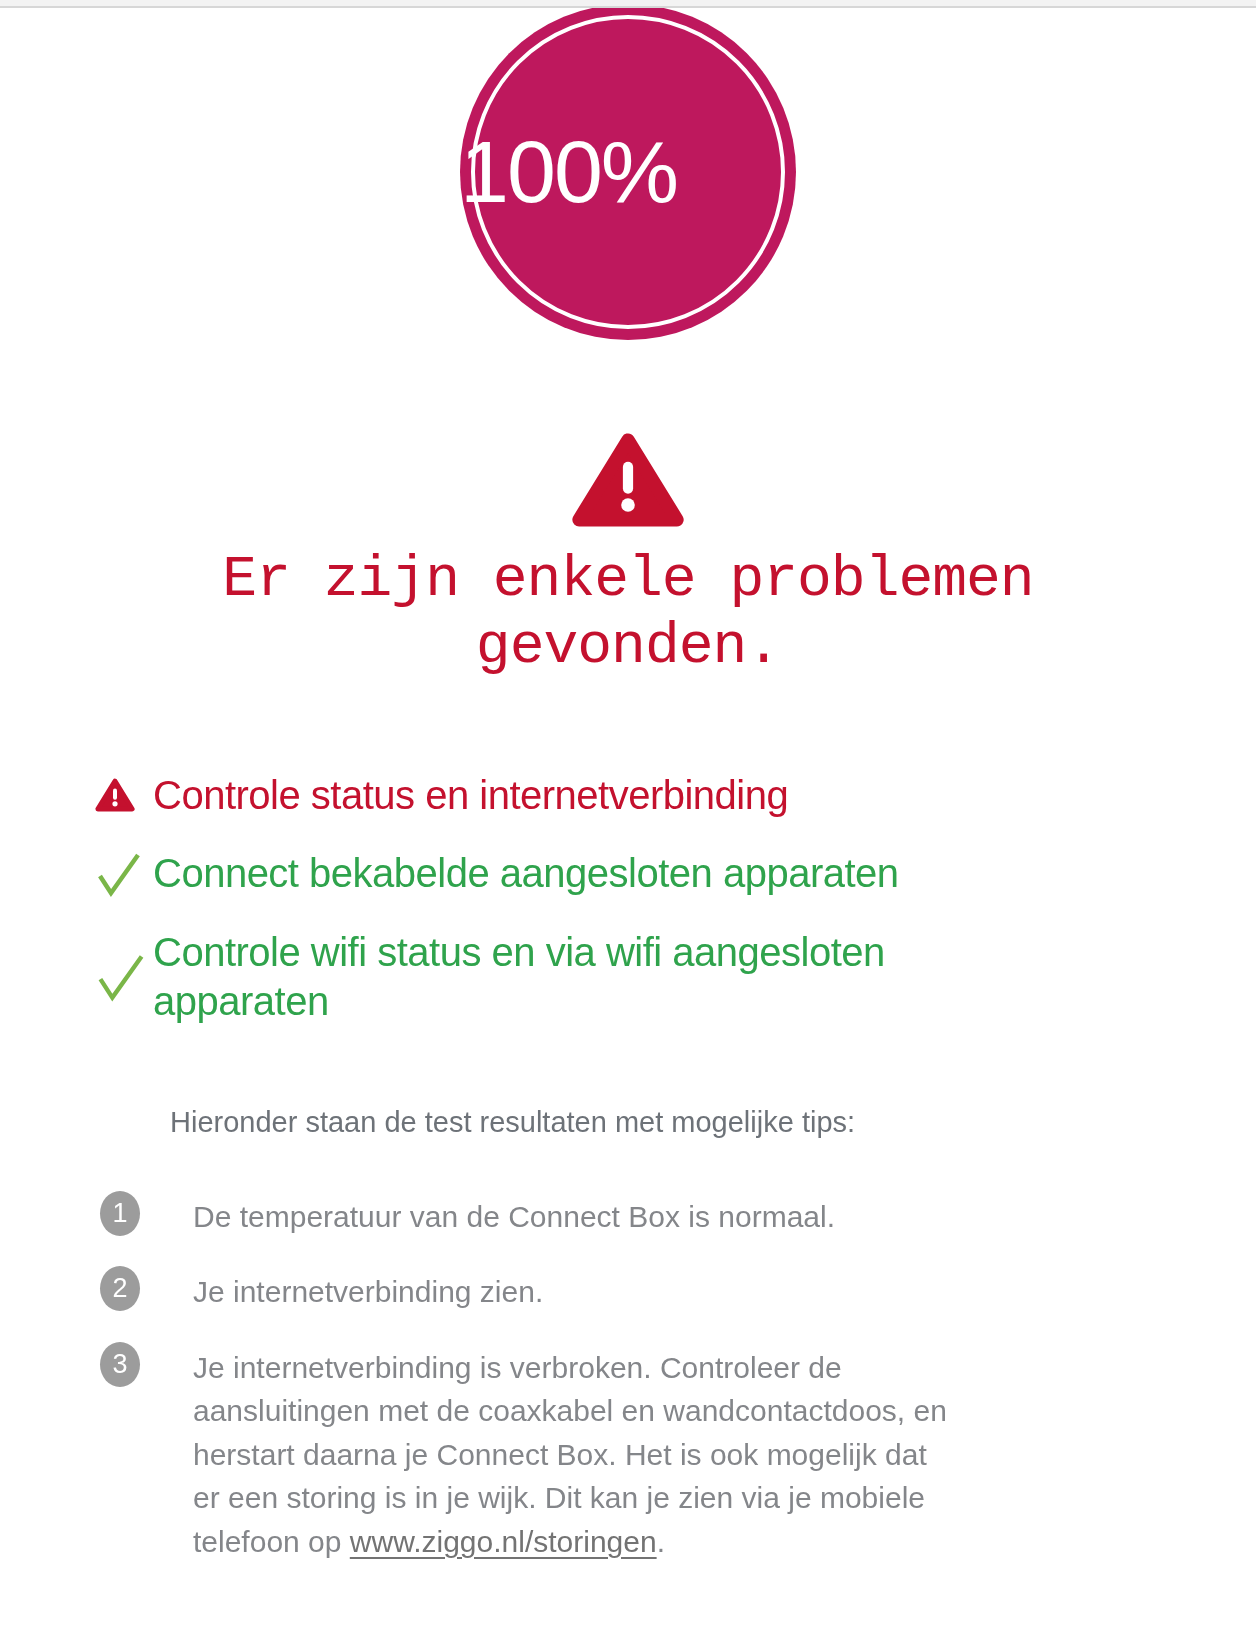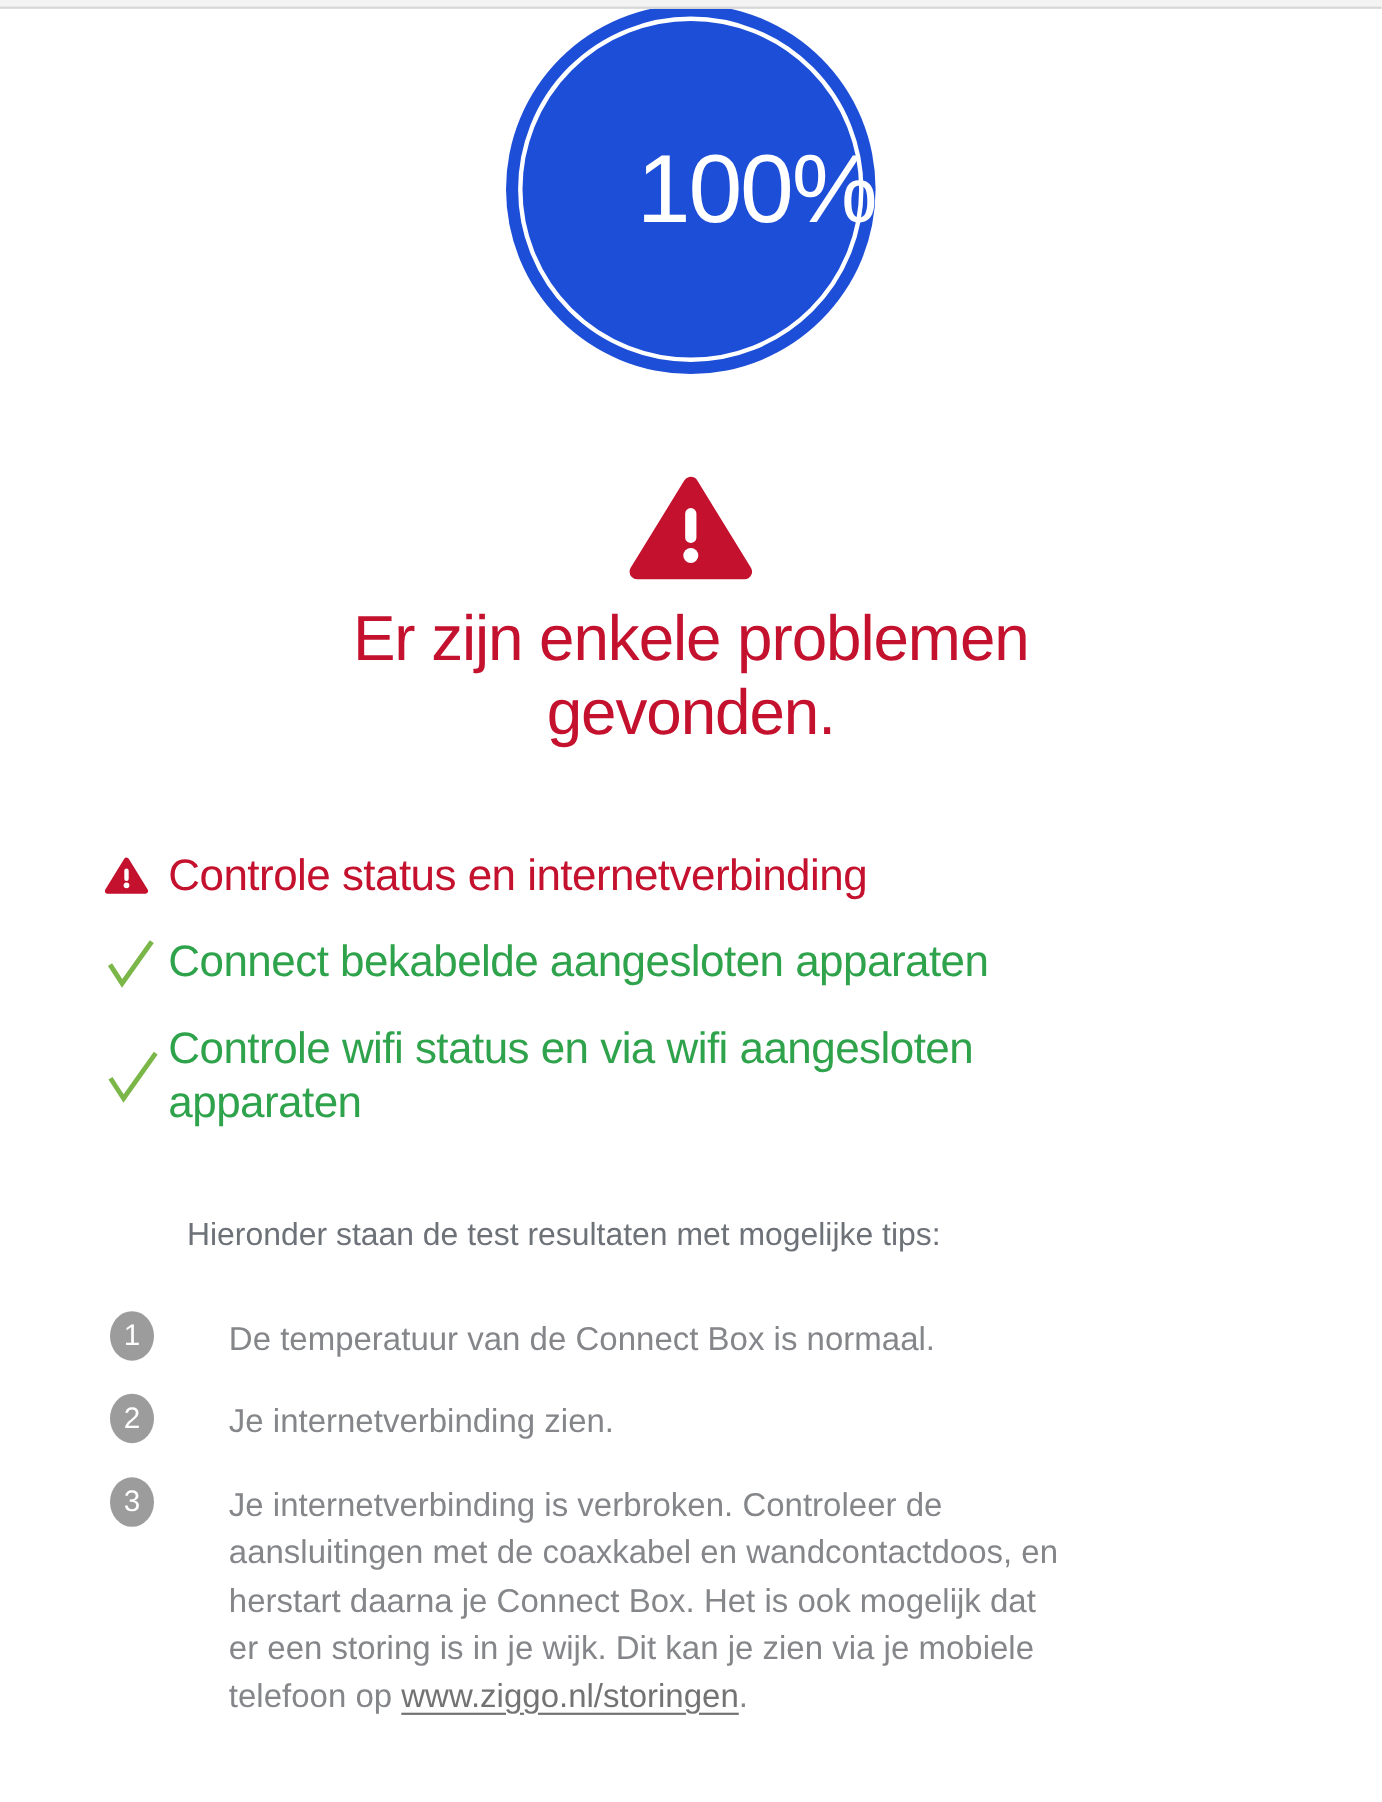--- a/index.html
+++ b/index.html
@@ -23,26 +23,26 @@
   }
   
   .circle-wrap {
     display: flex;
     justify-content: center;
     margin-top: -4px;
   }
   .progress-circle {
     width: 336px;
     height: 336px;
-    background: #1d4ed8;
+    background: #be185d;
     border-radius: 50%;
     position: relative;
     display: flex;
     align-items: center;
-    justify-content: flex-end;
+    justify-content: flex-start;
   }
   .progress-ring {
     position: absolute;
     top: 11px; left: 11px; right: 11px; bottom: 11px;
     border: 4px solid #ffffff;
     border-radius: 50%;
   }
   .progress-value {
     color: #ffffff;
     font-size: 88px;
@@ -57,20 +57,21 @@
     margin-top: 90px;
   }
   .heading {
     margin-top: 12px;
     text-align: center;
     color: #c4112e;
     font-size: 58px;
     line-height: 1.16;
     letter-spacing: -1px;
     white-space: pre-line;
+    font-family: Liberation Mono, monospace;
   }
   
   .checks {
     margin: 90px 60px 0 95px;
   }
   .check-row {
     display: flex;
     align-items: center;
     margin-bottom: 30px;
   }
@@ -109,21 +110,21 @@
     border-radius: 50%;
     background: #9c9c9c;
     color: #ffffff;
     font-size: 27px;
     display: flex;
     align-items: center;
     justify-content: center;
     margin-top: 0px;
   }
   .tip-text {
-    margin-left: 68px;
+    margin-left: 53px;
     color: #84868a;
     font-size: 30px;
     line-height: 1.45;
     white-space: pre-line;
     max-width: 900px;
     padding-top: 4px;
   }
   .tip-link {
     color: #737373;
     text-decoration: underline;

